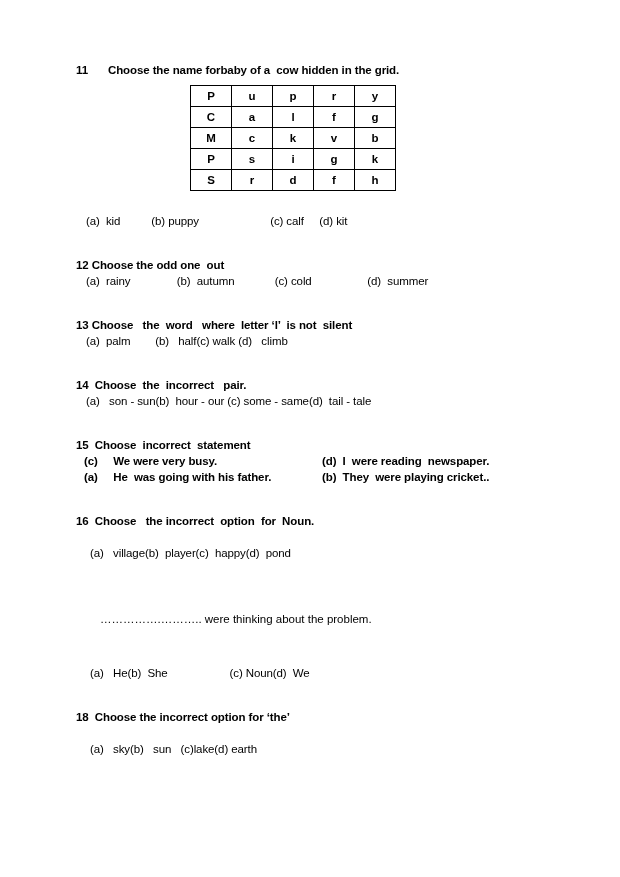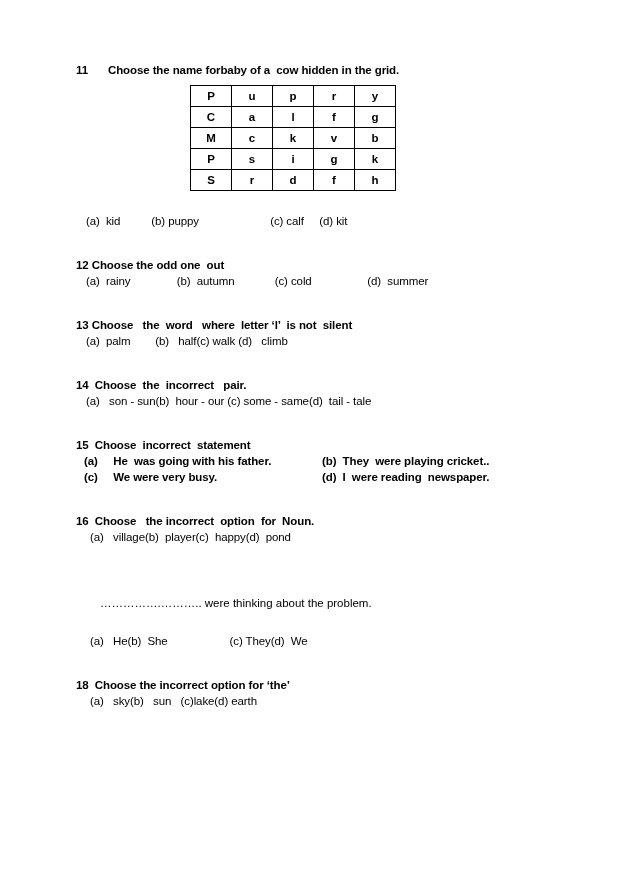--- a/index.html
+++ b/index.html
@@ -48,20 +48,21 @@
   .opt-row {
     font-size: 11.5px;
     font-weight: normal;
     line-height: 16px;
     white-space: pre;
     letter-spacing: -0.1px;
     padding-left: 10px;
   }
   .opt-row-indent {
     padding-left: 14px;
+    margin-top: 16px;
   }
 
   
   .opt-two-col {
     display: flex;
     font-size: 11.5px;
     font-weight: bold;
     line-height: 16px;
     white-space: pre;
     letter-spacing: -0.1px;
@@ -190,43 +191,43 @@
     <div class="q-block">
       <div class="q-line">14  Choose  the  incorrect   pair.</div>
       <div class="opt-row">(a)   son - sun(b)  hour - our (c) some - same(d)  tail - tale</div>
     </div>
 
     <div class="gap-xl"></div>
 
     <div class="q-block">
       <div class="q-line">15  Choose  incorrect  statement</div>
       <div class="opt-two-col">
+        <div class="opt-col-a">(c)     We were very busy.</div>
+        <div class="opt-col-b">(d)  I  were reading  newspaper.</div>
+      </div>
+      <div class="opt-two-col">
         <div class="opt-col-a">(a)     He  was going with his father.</div>
         <div class="opt-col-b">(b)  They  were playing cricket..</div>
       </div>
-      <div class="opt-two-col">
-        <div class="opt-col-a">(c)     We were very busy.</div>
-        <div class="opt-col-b">(d)  I  were reading  newspaper.</div>
-      </div>
     </div>
 
     <div class="gap-xl"></div>
 
     <div class="q-block">
       <div class="q-line">16  Choose   the incorrect  option  for  Noun.</div>
       <div class="opt-row opt-row-indent">(a)   village(b)  player(c)  happy(d)  pond</div>
     </div>
 
     <div class="gap-xl"></div>
 
     <div class="q-block">
       <div class="gap-lg"></div>
       <div class="fill-line dots">…………….……….. were thinking about the problem.</div>
       <div class="gap-lg"></div>
-      <div class="opt-row opt-row-indent">(a)   He(b)  She                    (c) They(d)  We</div>
+      <div class="opt-row opt-row-indent">(a)   He(b)  She                    (c) Noun(d)  We</div>
     </div>
 
     <div class="gap-xl"></div>
 
     <div class="q-block">
       <div class="q-line">18  Choose the incorrect option for ‘the’</div>
       <div class="opt-row opt-row-indent">(a)   sky(b)   sun   (c)lake(d) earth</div>
     </div>
 
   </div>

